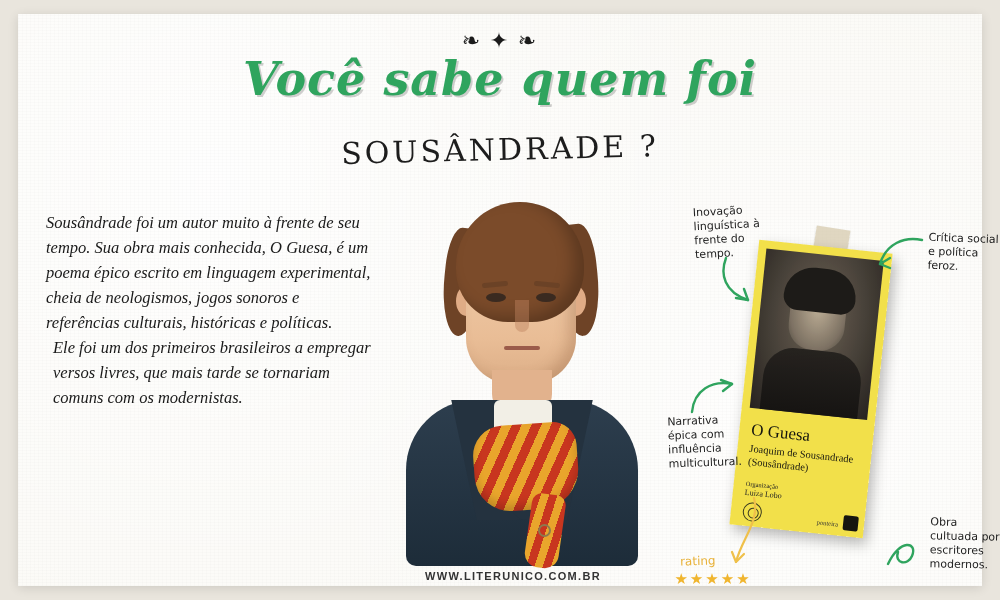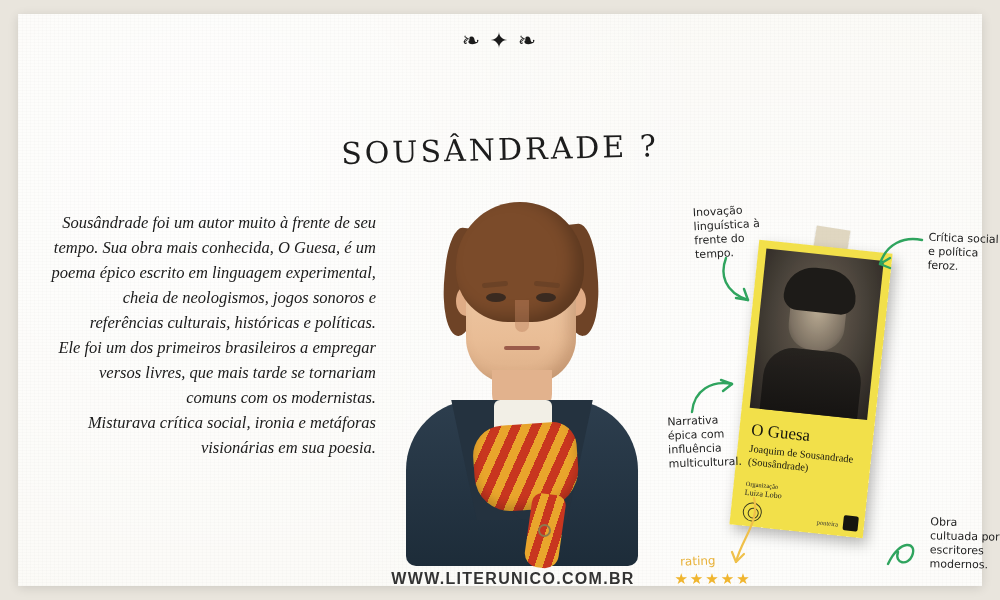--- a/index.html
+++ b/index.html
@@ -41,32 +41,32 @@
   .subtitle{
     position:absolute;left:0;right:0;top:118px;text-align:center;
     font-family:"DejaVu Serif", serif;
     font-size:30px;letter-spacing:3px;color:#1d1d1d;
     transform:rotate(-1.4deg);
   }
 
   
   .bodytext{
     position:absolute;left:28px;top:196px;width:330px;
-    text-align:right;
+    text-align:left;
     font-family:"Liberation Serif", serif;
     font-style:italic;
     font-size:16.5px;line-height:25px;color:#1a1a1a;
   }
   .bodytext p{margin:0 0 0 0;}
   .bodytext p + p{margin-top:0px;margin-left:7px;}
 
   .site{
     position:absolute;left:330px;top:556px;width:330px;text-align:center;
     font-family:"Liberation Sans", sans-serif;
-    font-size:16px;font-weight:bold;letter-spacing:1.3px;color:#333;
+    font-size:11px;font-weight:bold;letter-spacing:1.3px;color:#333;
   }
 
   
   .portrait{position:absolute;left:360px;top:180px;width:290px;height:370px;}
   .p-hair{
     position:absolute;left:78px;top:8px;width:128px;height:120px;
     background:#7b4b2a;border-radius:64px 64px 52px 52px;
     box-shadow:inset -10px -6px 16px rgba(0,0,0,0.25);
   }
   .p-hair2{
@@ -211,26 +211,26 @@
     color:#f0b52e;font-size:15px;letter-spacing:2px;
   }
   .scribble{position:absolute;left:866px;top:520px;}
 </style>
 </head>
 <body>
 
 <div id="poster">
 
   <div class="flourish">❧ ✦ ❧</div>
+  <div class="title">Você sabe quem foi</div>
   <div class="subtitle">SOUSÂNDRADE ?</div>
 
   <div class="bodytext">
     <p>Sousândrade foi um autor muito à frente de seu tempo. Sua obra mais conhecida, O Guesa, é um poema épico escrito em linguagem experimental, cheia de neologismos, jogos sonoros e referências culturais, históricas e políticas.</p>
     <p>Ele foi um dos primeiros brasileiros a empregar versos livres, que mais tarde se tornariam comuns com os modernistas.</p>
-    <p>Misturava crítica social, ironia e metáforas visionárias em sua poesia.</p>
   </div>
 
   <div class="site">WWW.LITERUNICO.COM.BR</div>
 
   <div class="portrait">
     <div class="p-hair2"></div>
     <div class="p-hair3"></div>
     <div class="p-ear-l"></div>
     <div class="p-ear-r"></div>
     <div class="p-face"></div>

